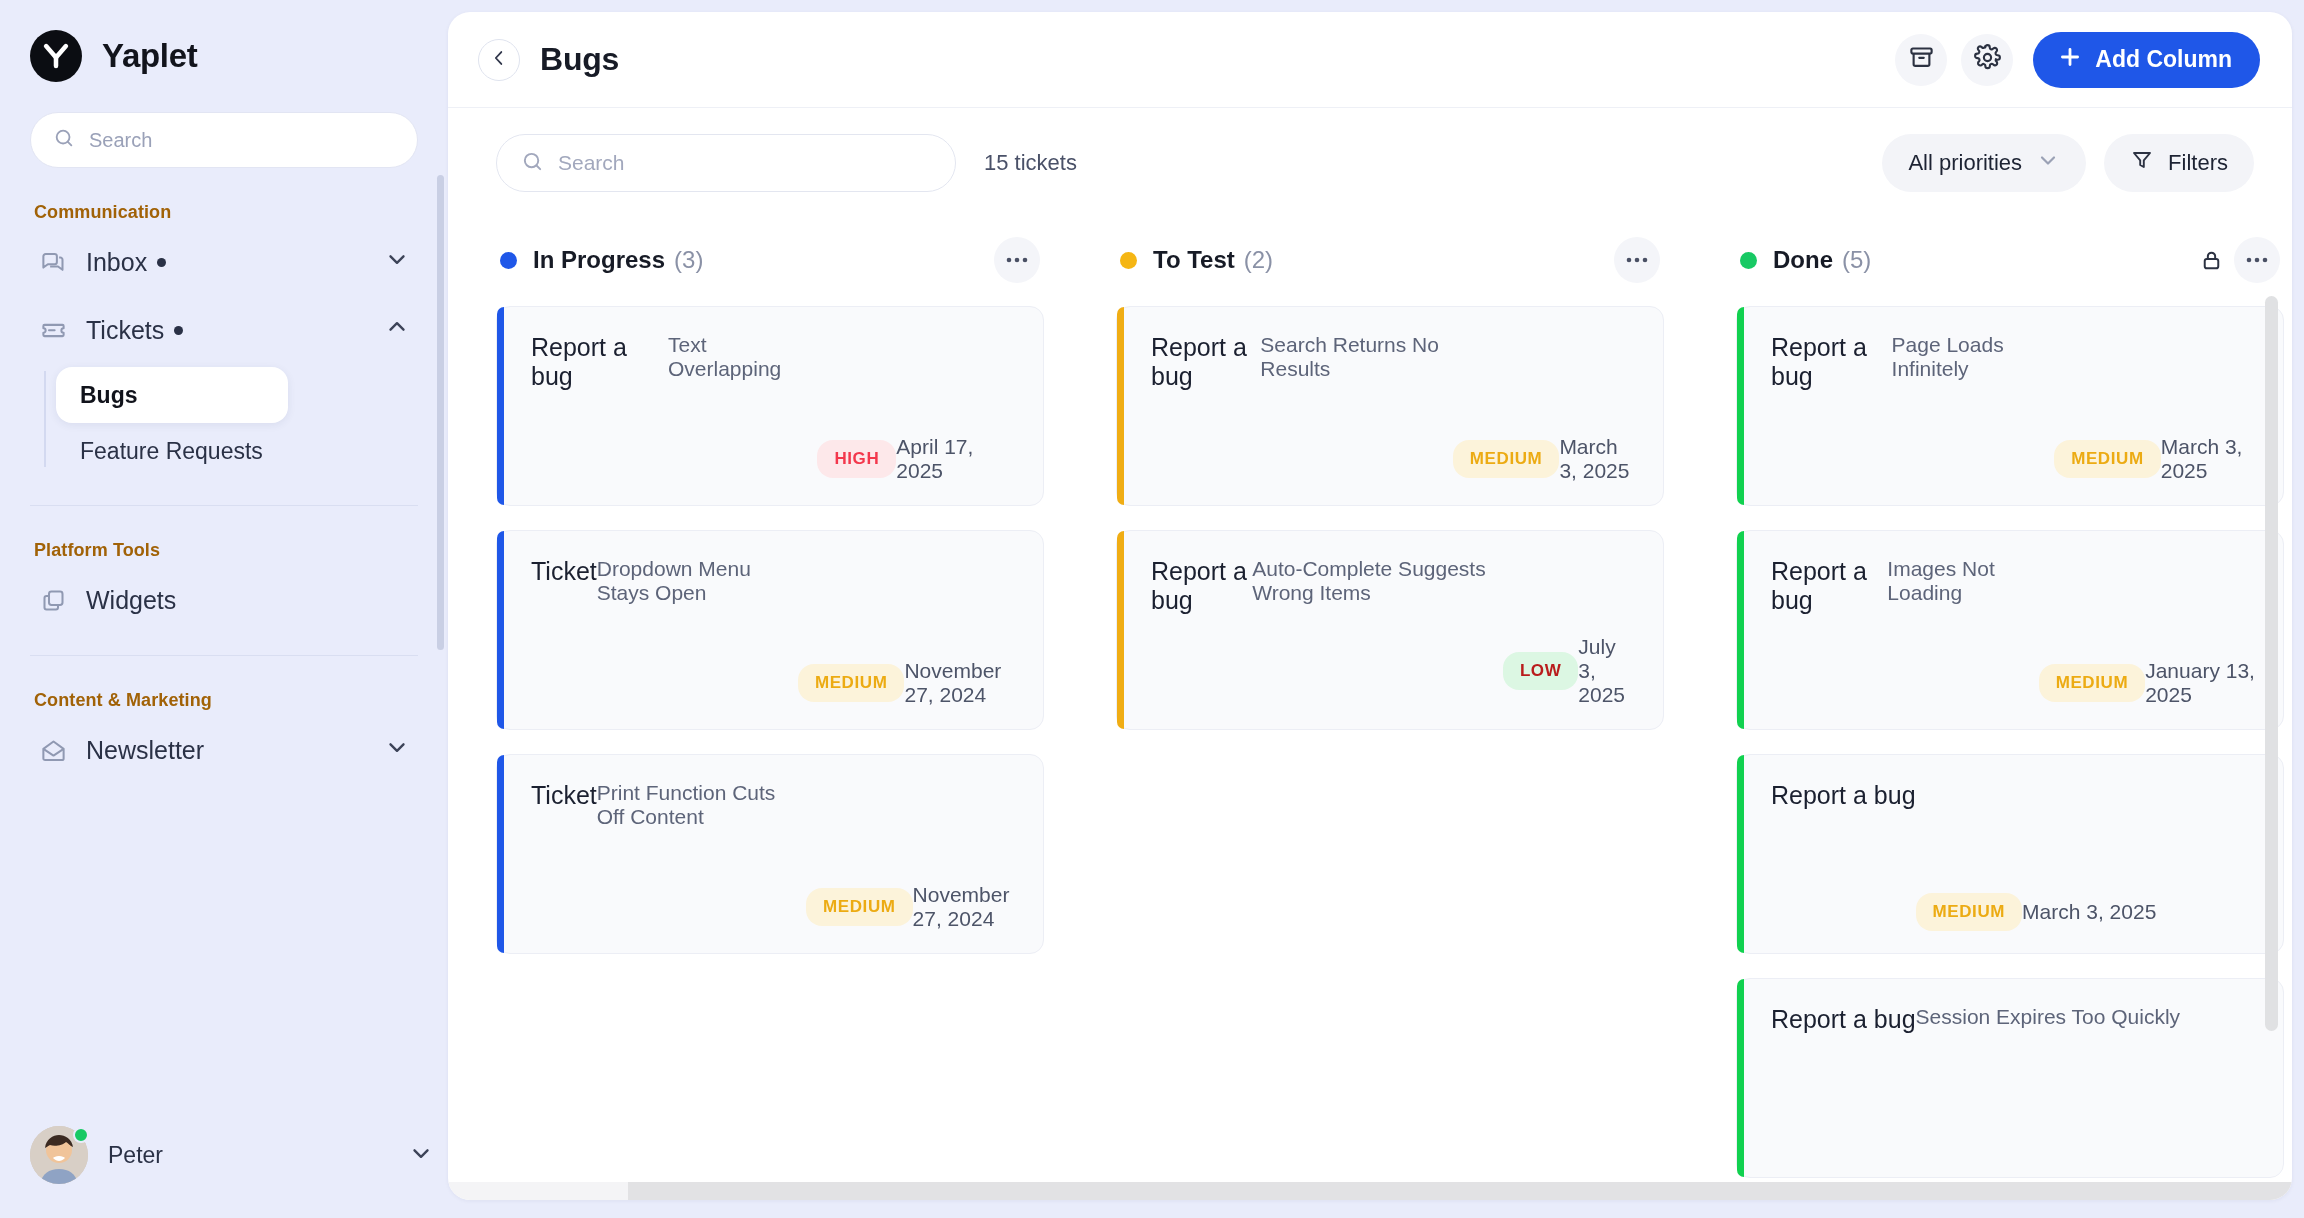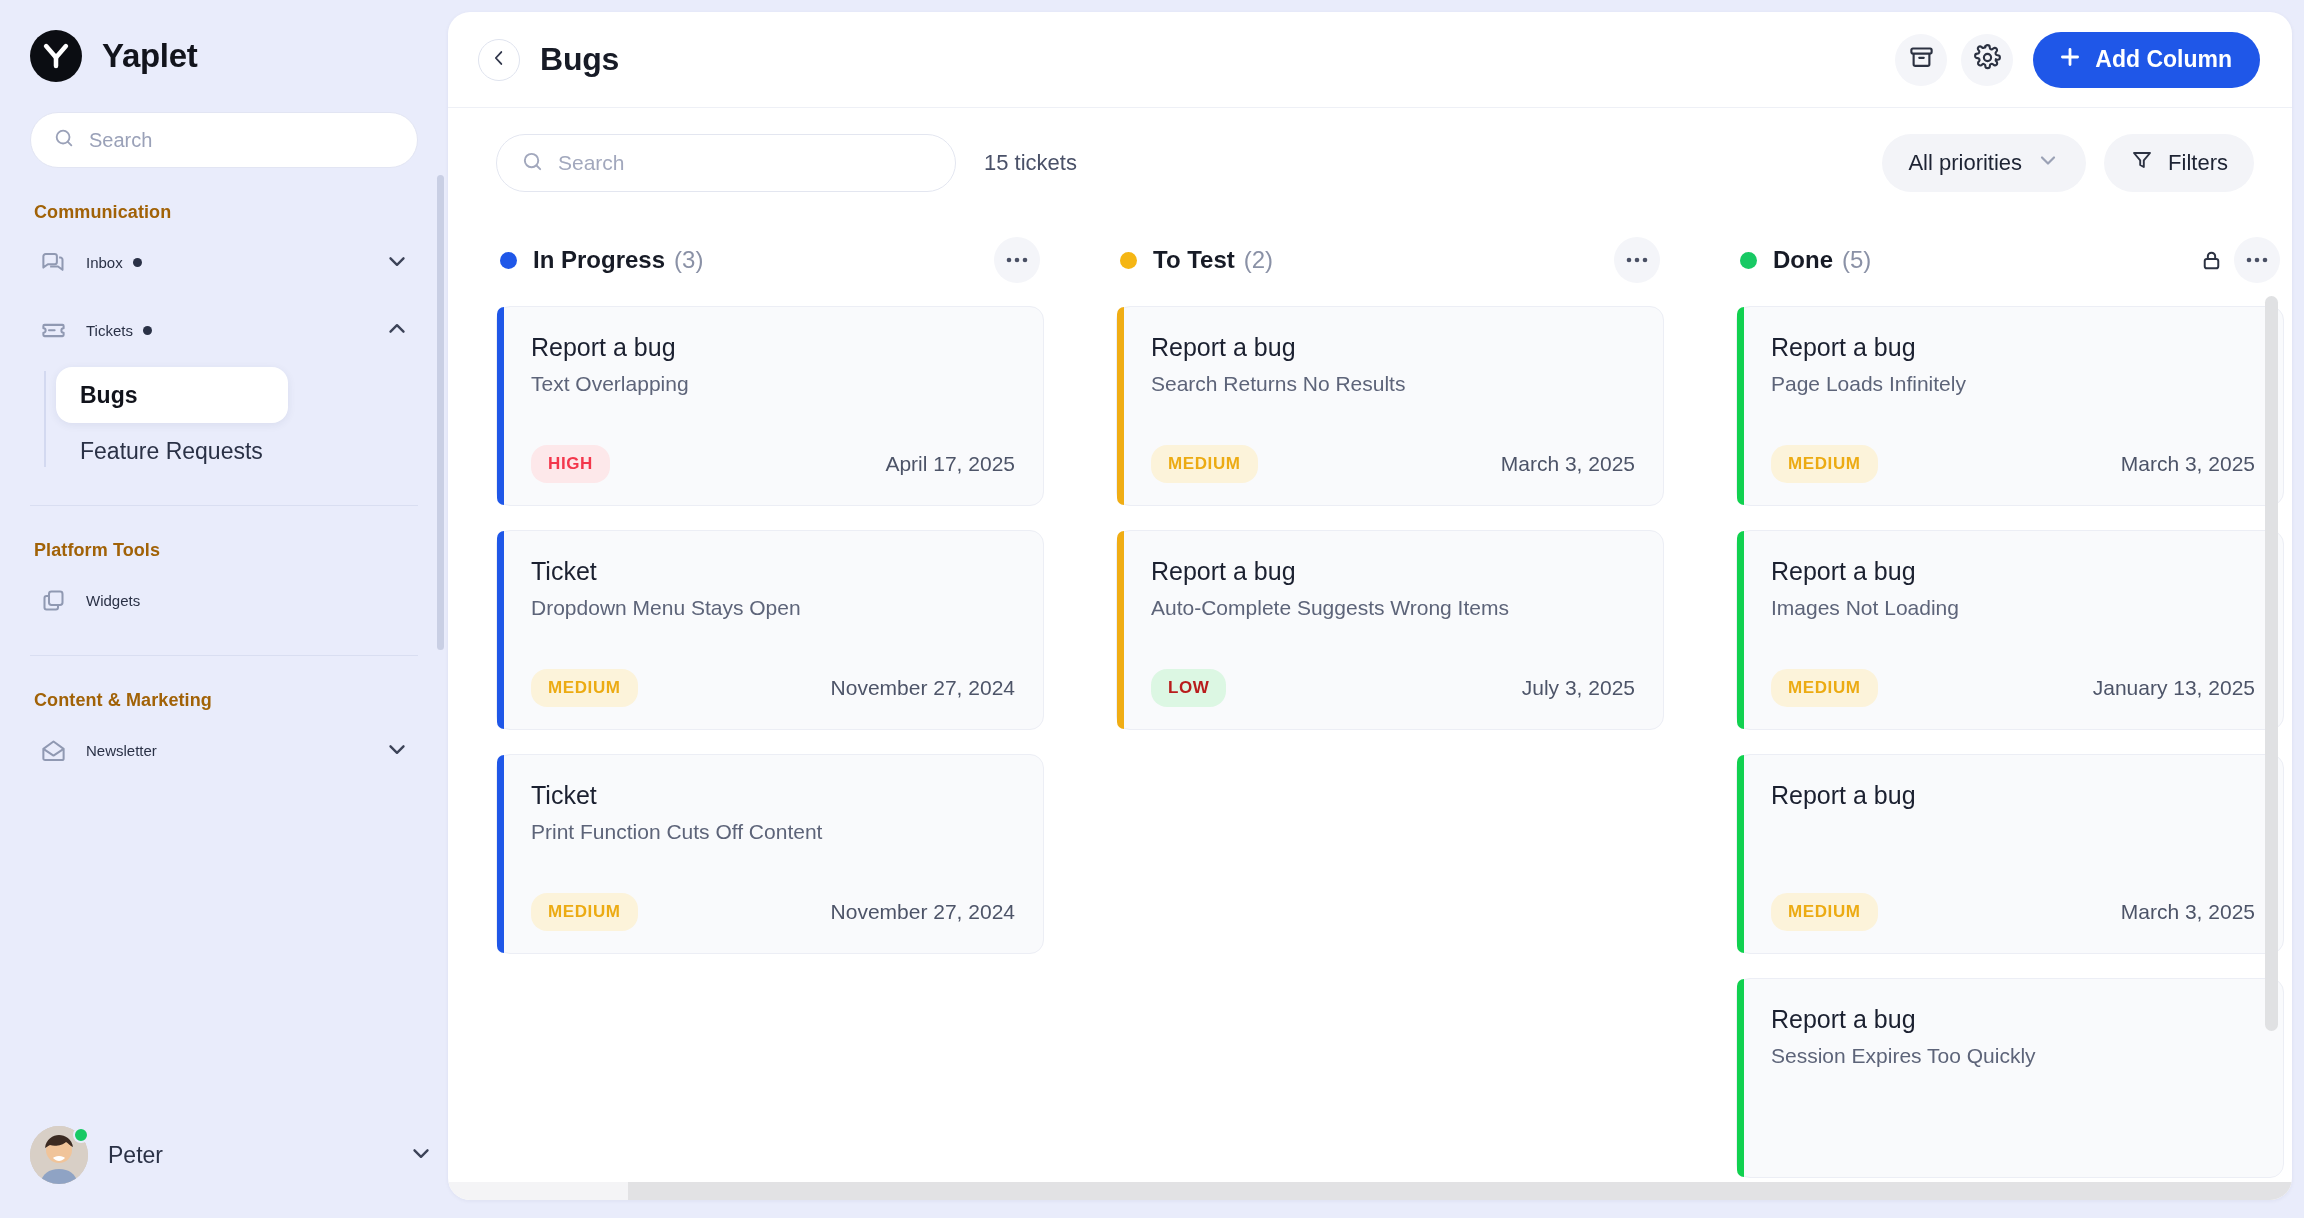--- a/index.html
+++ b/index.html
@@ -40,21 +40,21 @@
   }
   .side-search input::placeholder { color: #9aa1b8; }
 
   .section-label {
     font-size: 18px; color: #a16207; font-weight: 600;
     padding: 34px 0 0 34px; letter-spacing: 0.1px;
   }
   .nav-item {
     display: flex; align-items: center; gap: 18px;
     height: 58px; margin: 10px 24px 0 24px; padding: 0 14px;
-    border-radius: 14px; color: #2a3146; font-size: 15px;
+    border-radius: 14px; color: #2a3146; font-size: 25px;
   }
   .nav-item .nv-ico { width: 30px; height: 30px; display:flex; align-items:center; justify-content:center; color:#9099b2; }
   .nav-item .nv-label { flex: 1; display: flex; align-items: center; gap: 10px; }
   .nav-dot { width: 9px; height: 9px; border-radius: 50%; background: #2a3146; display: inline-block; }
 
   .subnav { margin-top: 8px; padding-left: 44px; position: relative; }
   .subnav:before {
     content: ""; position: absolute; left: 44px; top: 4px; bottom: 12px;
     width: 2px; background: #d3d9f0;
   }
@@ -160,21 +160,21 @@
   .dots-btn {
     width: 46px; height: 46px; border-radius: 50%; background: #f4f5f9;
     display: flex; align-items: center; justify-content: center;
     color: #4a5064; font-size: 26px; letter-spacing: 2px; line-height: 0;
   }
   .cards { display: flex; flex-direction: column; gap: 24px; padding-top: 14px; }
 
   .card {
     position: relative; background: #f9fafc; border: 1px solid #eceef5;
     border-radius: 14px; padding: 26px 28px 22px 34px; min-height: 200px;
-    display: flex; flex-direction: column;
+    display: flex; flex-direction: row;
   }
   .card:before {
     content: ""; position: absolute; left: 0; top: 0; bottom: 0; width: 7px;
     border-radius: 14px 0 0 14px; background: var(--accent, #1f57e8);
   }
   .card-title { font-size: 25px; color: #1b2030; margin-bottom: 10px; }
   .card-sub { font-size: 21px; color: #5d6479; }
   .card-foot { margin-top: auto; display: flex; align-items: center; padding-top: 34px; }
   .badge {
     font-size: 17px; font-weight: 700; letter-spacing: .6px;

